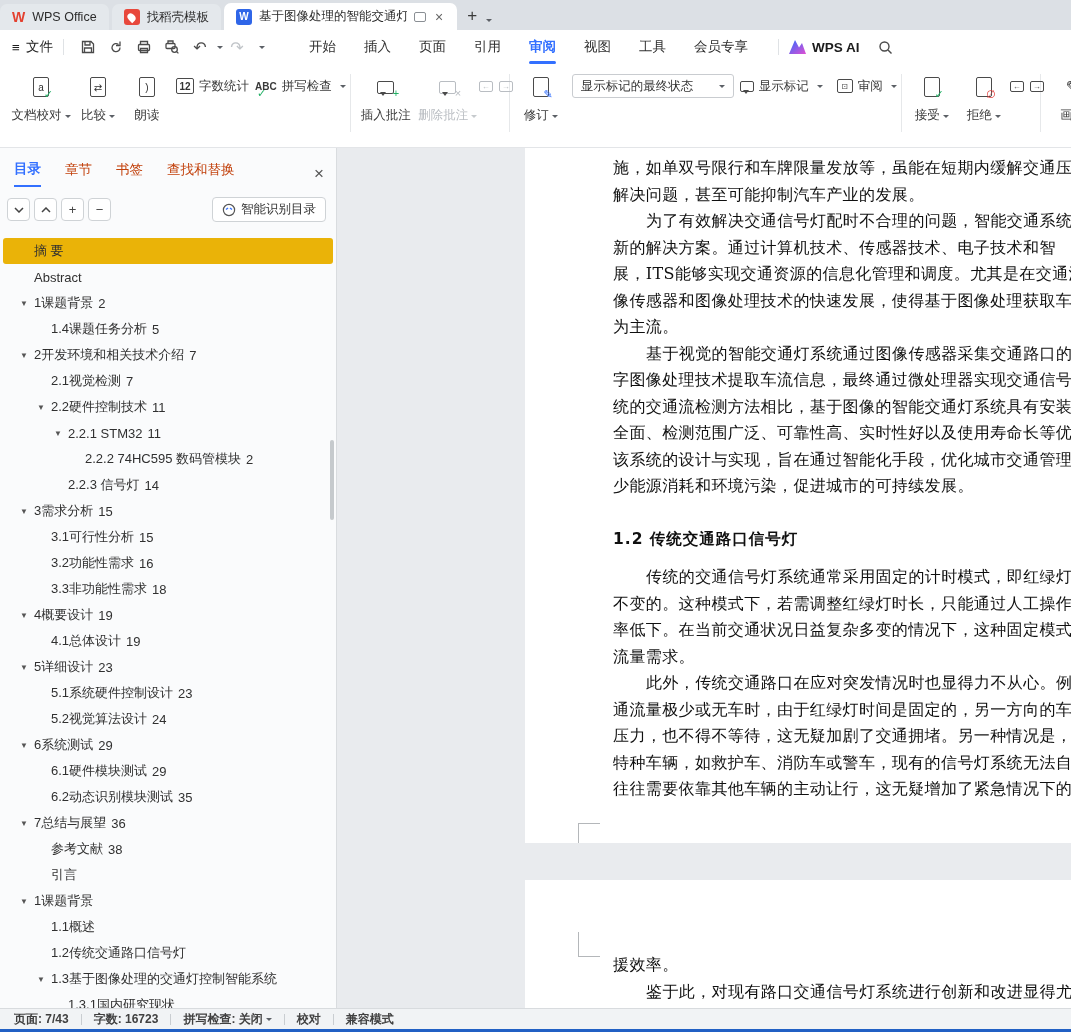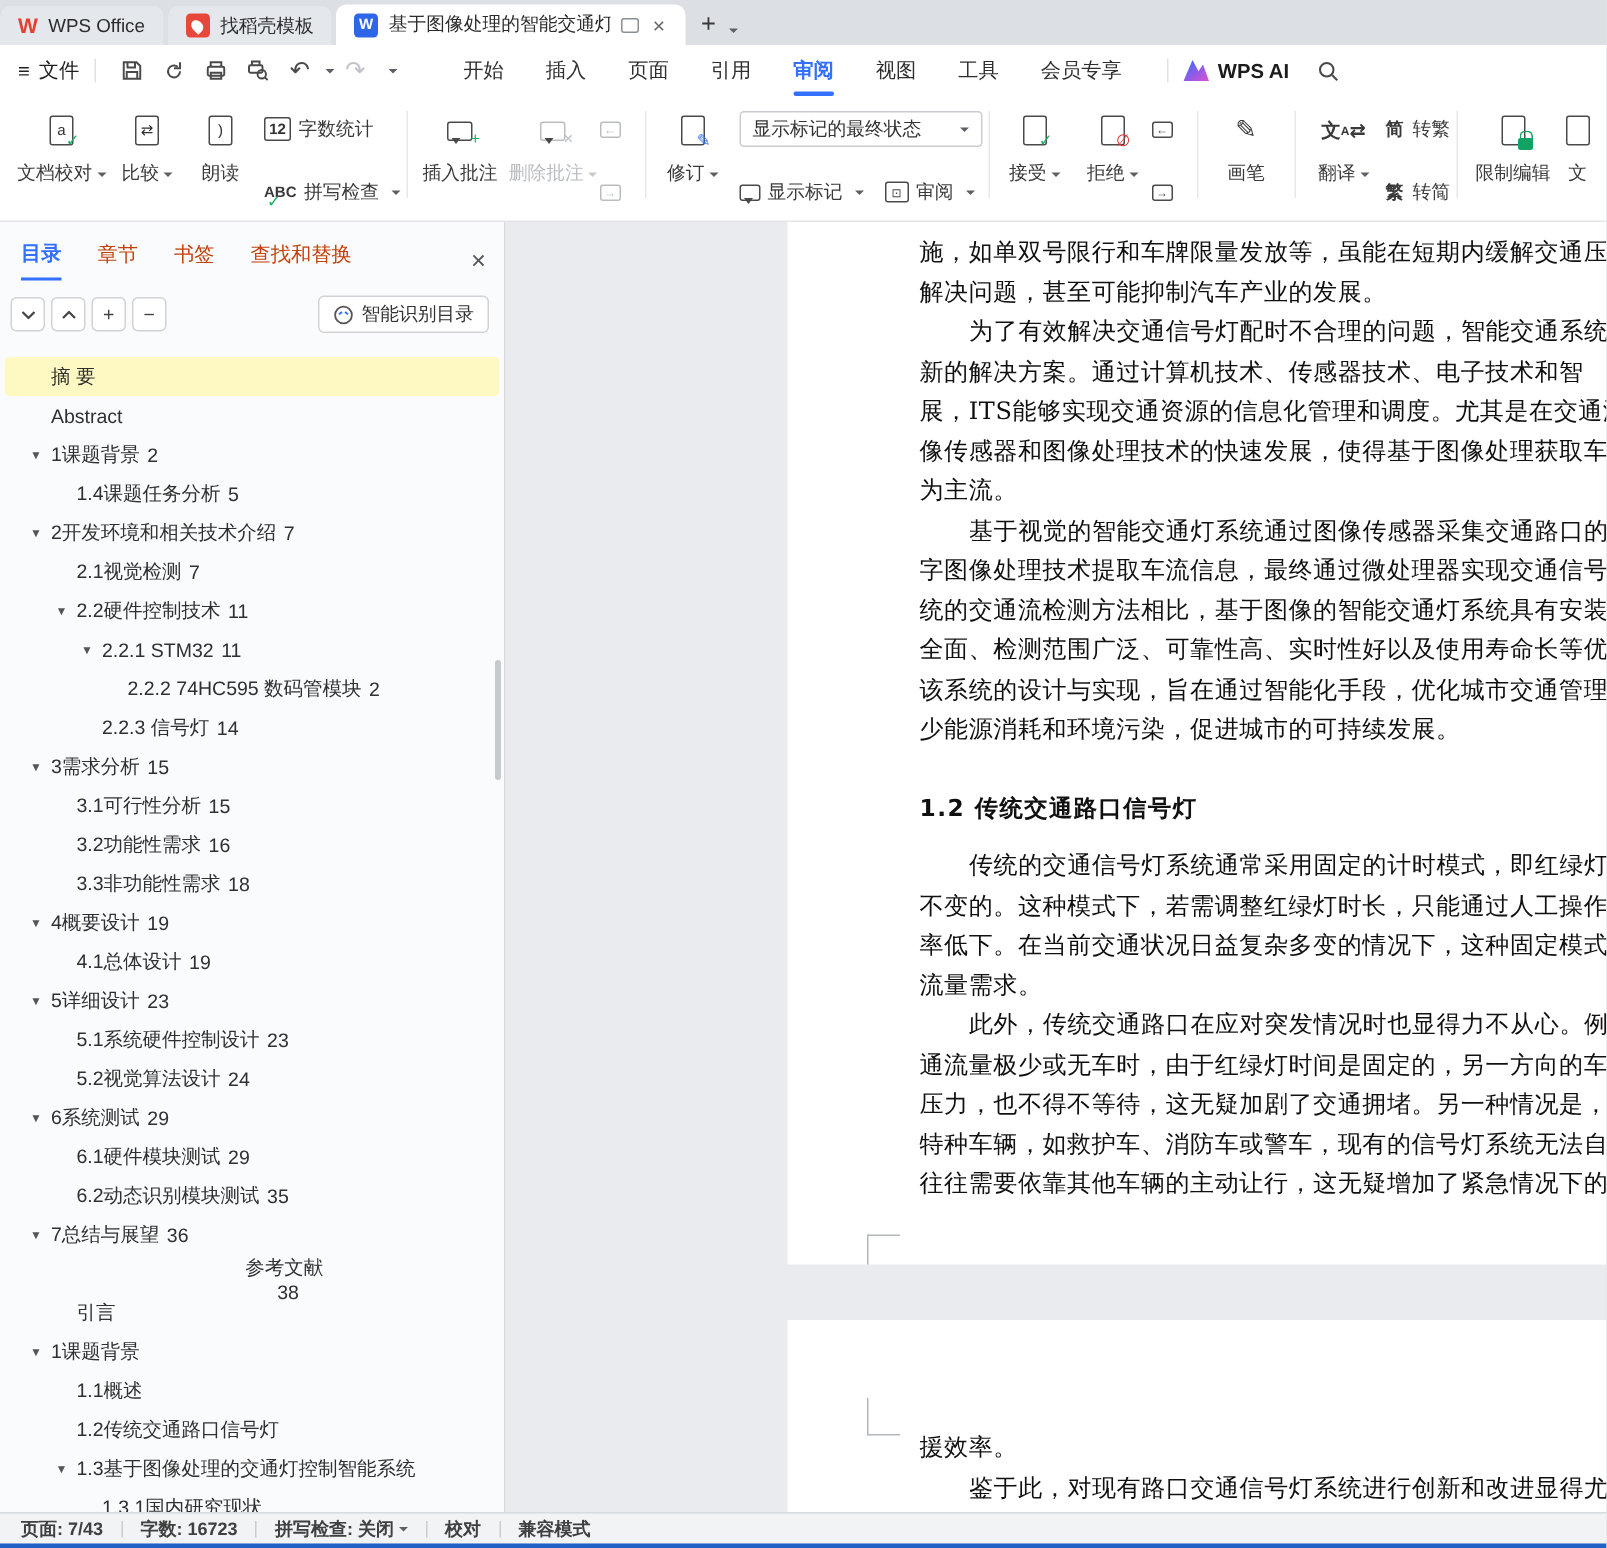--- a/index.html
+++ b/index.html
@@ -42,21 +42,21 @@
   
   .ribbon { position:absolute; top:64px; left:0; width:1071px; height:84px; background:#fff; border-bottom:1px solid #e3e5e8; display:flex; align-items:flex-start; overflow:hidden; }
   .rgroup { display:flex; align-items:flex-start; padding-top:6px; position:relative; }
   .rsep { width:1px; height:58px; background:#e6e8ea; margin:10px 4px 0 4px; flex:0 0 auto; }
   .rbtn { width:62px; display:flex; flex-direction:column; align-items:center; padding-top:2px; }
   .rbtn .ricon { height:30px; display:flex; align-items:center; justify-content:center; }
   .rbtn .rlabel { font-size:12.5px; color:#3a3a3a; margin-top:5px; white-space:nowrap; }
   .rbtn.disabled .rlabel, .rbtn.disabled .ricon { color:#b9bdc2; }
   .rbtn.disabled .i-doc, .rbtn.disabled .i-bubble { border-color:#b9bdc2; }
   .rbtn.disabled .chev { border-top-color:#c6cacd; }
-  .rstack { display:flex; flex-direction:column; gap:18px; padding-top:4px; }
+  .rstack { display:flex; gap:6px; padding-top:4px; }
   .rsmall { display:flex; align-items:center; gap:5px; font-size:12.5px; color:#3a3a3a; height:24px; white-space:nowrap; }
   .rselect { width:162px; height:24px; border:1px solid #c9ccd0; border-radius:3px; display:flex; align-items:center; justify-content:space-between; padding:0 8px; font-size:12.5px; color:#333; background:#fff; }
   .i-doc { display:inline-flex; align-items:center; justify-content:center; width:16px; height:20px; border:1.5px solid #4a4a4a; border-radius:2px; position:relative; background:#fff; font-size:10px; }
   .i-badge { position:absolute; right:-5px; bottom:-4px; font-size:11px; line-height:1; }
   .green { color:#1faf63; } .red { color:#e23c39; } .blue { color:#3370ff; }
   .i-bubble { display:inline-block; width:17px; height:13px; border:1.5px solid #4a4a4a; border-radius:2px; position:relative; }
   .i-bubble::after { content:""; position:absolute; left:2px; bottom:-6px; border:3px solid transparent; border-top:4px solid #4a4a4a; }
   .i-bubble .i-badge { right:-6px; bottom:-6px; }
   .mini-bubble { display:inline-flex; width:14px; height:11px; border:1.4px solid #4a4a4a; border-radius:2px; align-items:center; justify-content:center; font-size:8px; color:#4a4a4a; position:relative; }
   .gray .mini-bubble { border-color:#b9bdc2; color:#b9bdc2; }
@@ -79,21 +79,21 @@
   .sidebar { width:337px; height:860px; background:#fafbfc; border-right:1px solid #d9dcdf; position:relative; overflow:hidden; }
   .side-tabs { display:flex; align-items:center; padding:12px 12px 0 14px; font-size:13.5px; gap:24px; }
   .side-tab { color:#c2410c; padding-bottom:7px; }
   .side-tab.active { color:#3370ff; font-weight:bold; border-bottom:2.5px solid #3370ff; }
   .side-close { margin-left:auto; font-size:17px; color:#555; }
   .side-toolbar { display:flex; align-items:center; padding:10px 10px 0 7px; }
   .sbtn { width:23px; height:23px; border:1px solid #cfd3d6; border-radius:4px; background:#fff; display:flex; align-items:center; justify-content:center; margin-right:4px; font-size:13px; color:#444; }
   .smart-btn { margin-left:auto; height:25px; border:1px solid #cfd3d6; border-radius:4px; background:#fff; display:flex; align-items:center; gap:5px; padding:0 9px; font-size:12.5px; color:#333; }
   .toc-list { position:absolute; top:90px; left:0; right:0; bottom:0; overflow:hidden; }
   .toc-row { height:26px; display:flex; align-items:center; font-size:13px; color:#303030; white-space:nowrap; margin:0 3px; border-radius:3px; }
-  .toc-row.selected { background:#fef9c3; }
+  .toc-row.selected { background:#eab308; }
   .toc-arrow { width:14px; font-size:8px; color:#555; flex:0 0 14px; }
   .toc-label { margin-right:5px; }
   .toc-page { color:#303030; }
   .side-scroll { position:absolute; right:2px; top:292px; width:4px; height:80px; border-radius:2px; background:#c6cacd; }
 
   
   .docarea { position:relative; width:734px; height:860px; background:#e9ebee; overflow:hidden; }
   .page { position:absolute; left:188px; width:700px; background:#fff; }
   .page1 { top:0; height:695px; }
   .page2 { top:732px; height:128px; }
@@ -507,21 +507,21 @@
           <div class="toc-row" style="padding-left: 48px;">
 
     <span class="toc-label">6.2动态识别模块测试</span>
     <span class="toc-page">35</span>
   </div>
           <div class="toc-row" style="padding-left: 17px;">
     <span class="toc-arrow">▼</span>
     <span class="toc-label">7总结与展望</span>
     <span class="toc-page">36</span>
   </div>
-          <div class="toc-row" style="padding-left: 48px; flex-direction: column;">
+          <div class="toc-row" style="padding-left: 48px;">
 
     <span class="toc-label">参考文献</span>
     <span class="toc-page">38</span>
   </div>
           <div class="toc-row" style="padding-left: 48px;">
 
     <span class="toc-label">引言</span>
     <span class="toc-page"></span>
   </div>
           <div class="toc-row" style="padding-left: 17px;">

